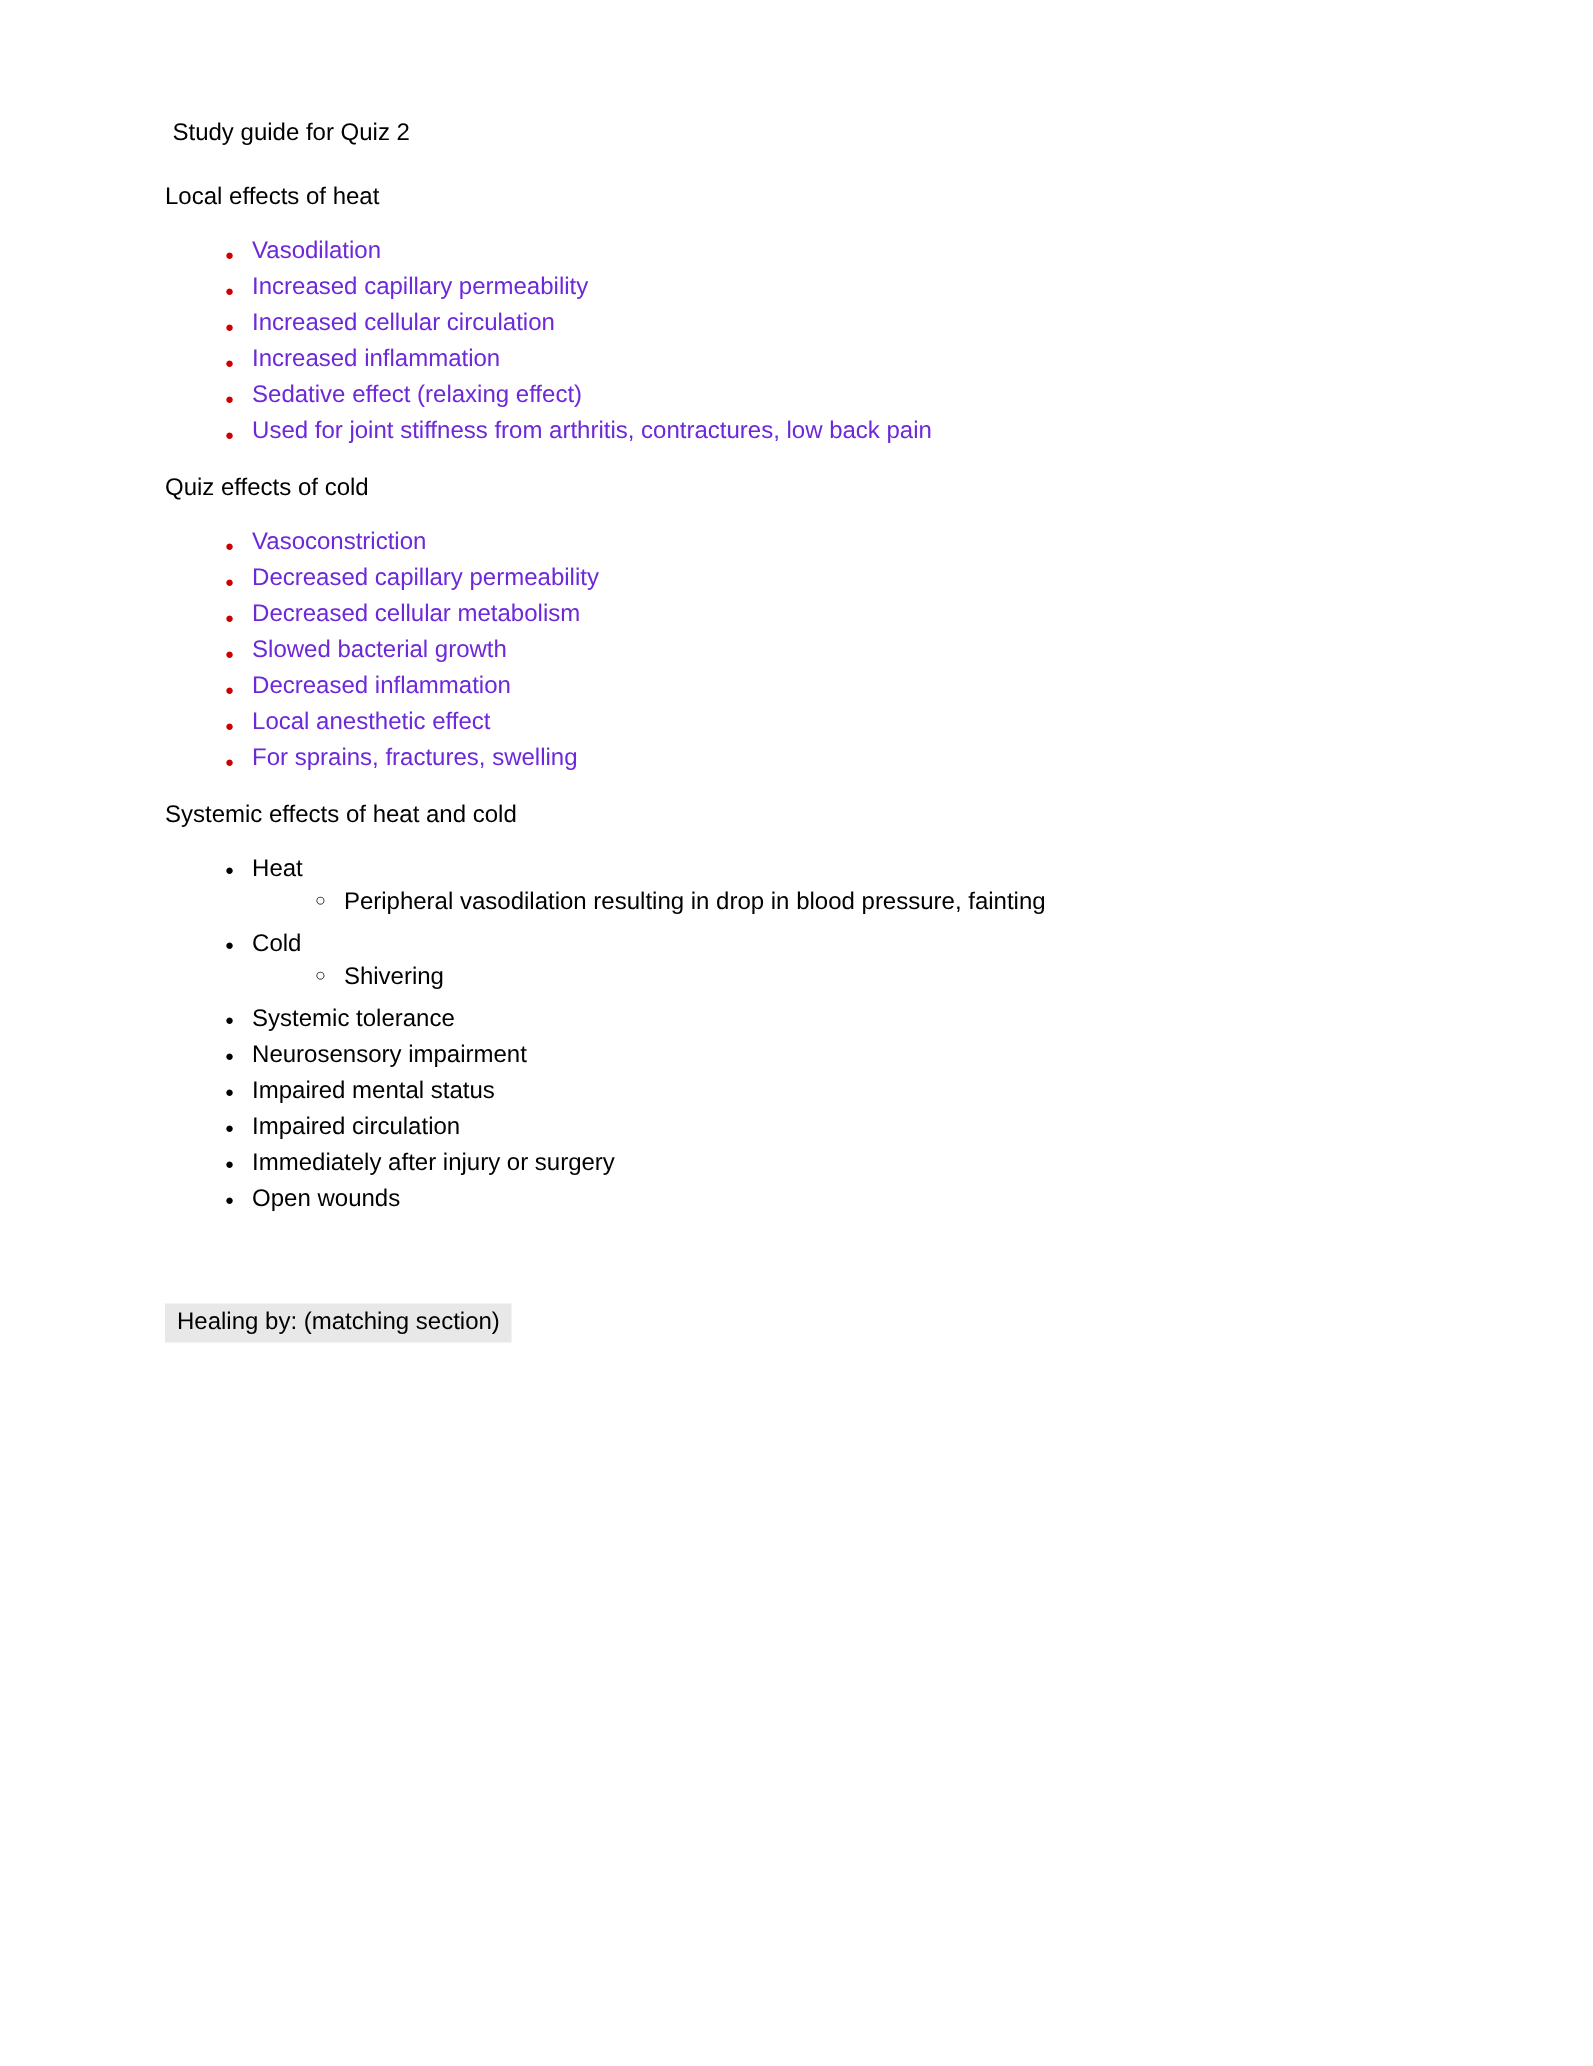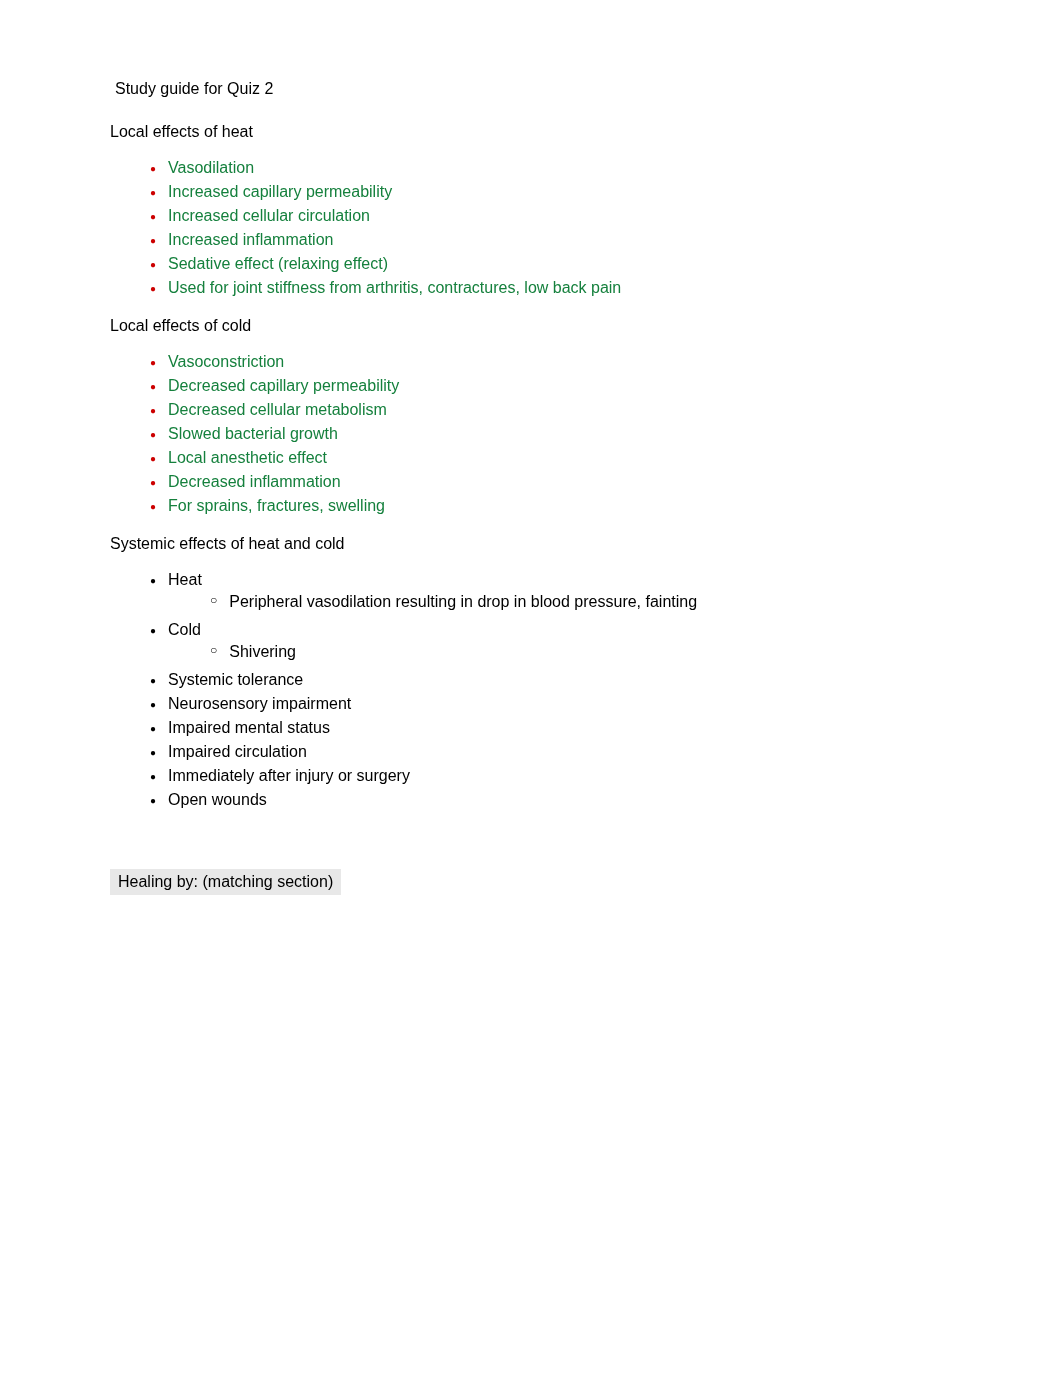--- a/index.html
+++ b/index.html
@@ -40,25 +40,25 @@
       font-weight: normal;
     }
 
     ul.red-list {
       list-style: none;
       padding-left: 40px;
       margin-bottom: 20px;
     }
 
     ul.red-list > li {
-      color: #15803d;
+      color: #6d28d9;
       font-size: 16px;
       margin-bottom: 6px;
       display: flex;
-      align-items: flex-start;
+      align-items: center;
     }
 
     ul.red-list > li::before {
       content: "●";
       color: #cc0000;
       margin-right: 12px;
       font-size: 10px;
       margin-top: 4px;
       flex-shrink: 0;
     }
@@ -155,40 +155,40 @@
         <span>Increased inflammation</span>
       </li>
     <li>
         <span>Sedative effect (relaxing effect)</span>
       </li>
     <li>
         <span>Used for joint stiffness from arthritis, contractures, low back pain</span>
       </li>
   </ul>
 
-  <div class="sub-header">Local effects of cold</div>
+  <div class="sub-header">Quiz effects of cold</div>
 
   <ul class="red-list">
     <li>
         <span>Vasoconstriction</span>
       </li>
     <li>
         <span>Decreased capillary permeability</span>
       </li>
     <li>
         <span>Decreased cellular metabolism</span>
       </li>
     <li>
         <span>Slowed bacterial growth</span>
       </li>
     <li>
+        <span>Decreased inflammation</span>
+      </li>
+    <li>
         <span>Local anesthetic effect</span>
-      </li>
-    <li>
-        <span>Decreased inflammation</span>
       </li>
     <li>
         <span>For sprains, fractures, swelling</span>
       </li>
   </ul>
 
   <div class="sub-header">Systemic effects of heat and cold</div>
 
   <ul class="black-list">
     <li>

